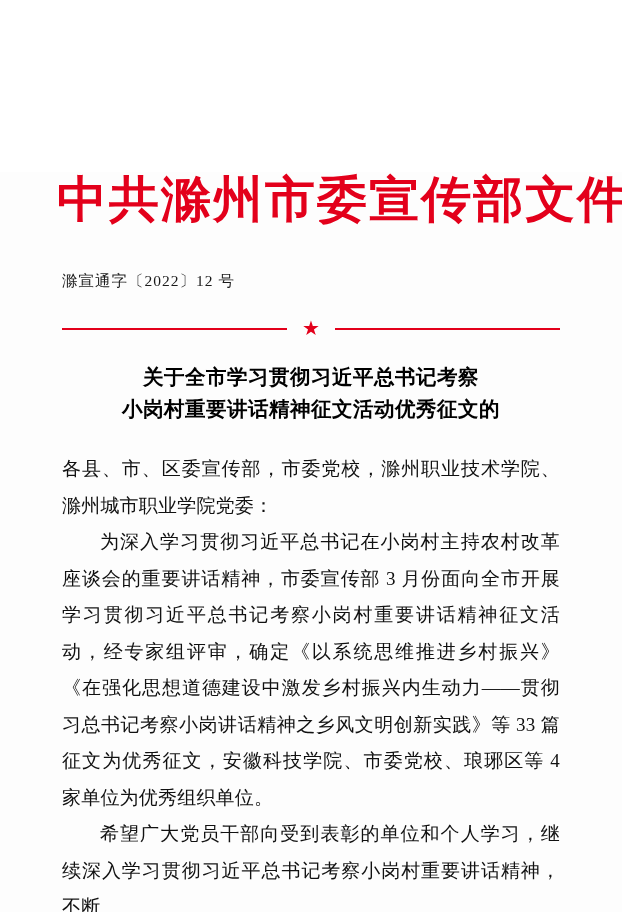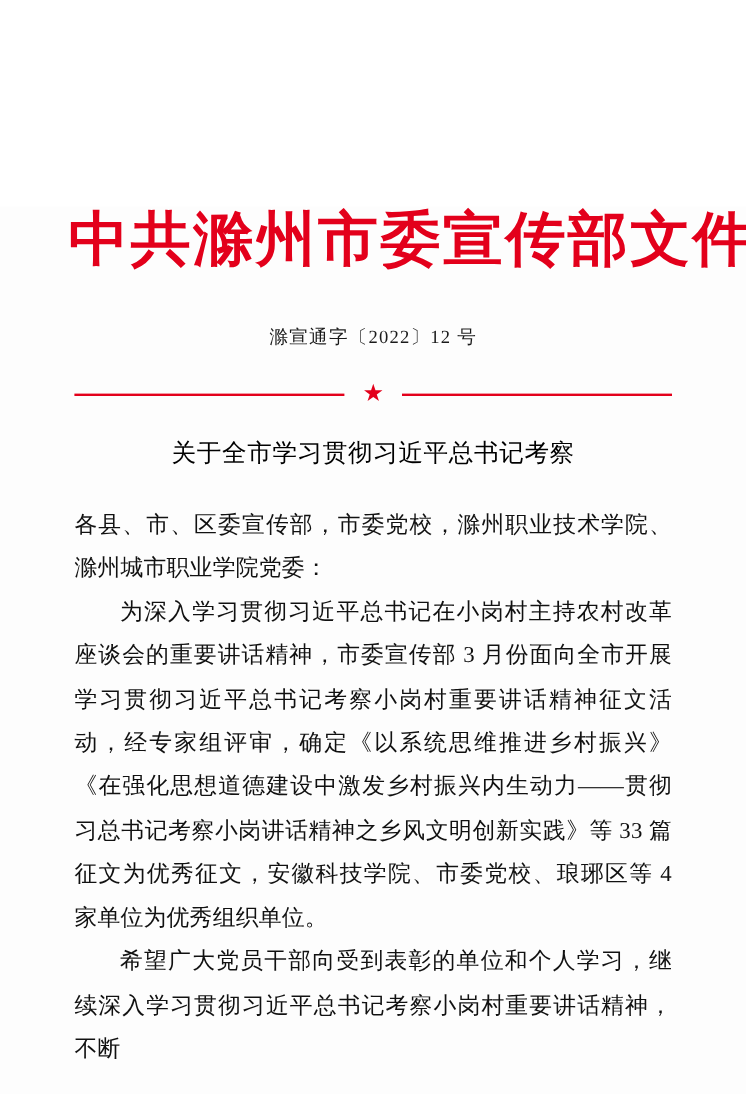--- a/index.html
+++ b/index.html
@@ -30,21 +30,20 @@
     font-family: "DejaVu Serif", "Liberation Serif", serif;
     font-weight: bold;
     font-size: 49px;
     letter-spacing: 2px;
     line-height: 1.12;
     white-space: nowrap;
     transform: scaleX(1.02);
   }
   .docnumber {
     margin-top: 44px;
-    text-align: center;
     font-size: 15.5px;
     color: #1a1a1a;
     letter-spacing: 1px;
   }
   .rule {
     margin-top: 26px;
     height: 22px;
     position: relative;
   }
   .rule .line {
@@ -61,21 +60,21 @@
     top: 0;
     transform: translateX(-50%);
     color: #e3001b;
     font-size: 20px;
     line-height: 20px;
   }
   .title {
     margin-top: 22px;
     text-align: center;
     font-family: "DejaVu Serif", "Liberation Serif", serif;
-    font-weight: normal;
+    font-weight: bold;
     font-size: 20.5px;
     line-height: 1.55;
     color: #000000;
     letter-spacing: 0.5px;
   }
   .title .line3 {
     letter-spacing: 14px;
     padding-left: 14px;
   }
   .body-text {
@@ -104,20 +103,21 @@
   <div class="docnumber">滁宣通字〔2022〕12 号</div>
 
   <div class="rule">
     <div class="line left"></div>
     <div class="star">★</div>
     <div class="line right"></div>
   </div>
 
   <div class="title">
     <div class="line1">关于全市学习贯彻习近平总书记考察</div>
+    <div class="line2">小岗村重要讲话精神征文活动优秀征文的</div>
   </div>
 
   <div class="body-text">
     <p>各县、市、区委宣传部，市委党校，滁州职业技术学院、滁州城市职业学院党委：</p>
     <p class="indent">为深入学习贯彻习近平总书记在小岗村主持农村改革座谈会的重要讲话精神，市委宣传部 3 月份面向全市开展学习贯彻习近平总书记考察小岗村重要讲话精神征文活动，经专家组评审，确定《以系统思维推进乡村振兴》《在强化思想道德建设中激发乡村振兴内生动力——贯彻习总书记考察小岗讲话精神之乡风文明创新实践》等 33 篇征文为优秀征文，安徽科技学院、市委党校、琅琊区等 4 家单位为优秀组织单位。</p>
     <p class="indent">希望广大党员干部向受到表彰的单位和个人学习，继续深入学习贯彻习近平总书记考察小岗村重要讲话精神，不断</p>
   </div>
 
 </div>
 

